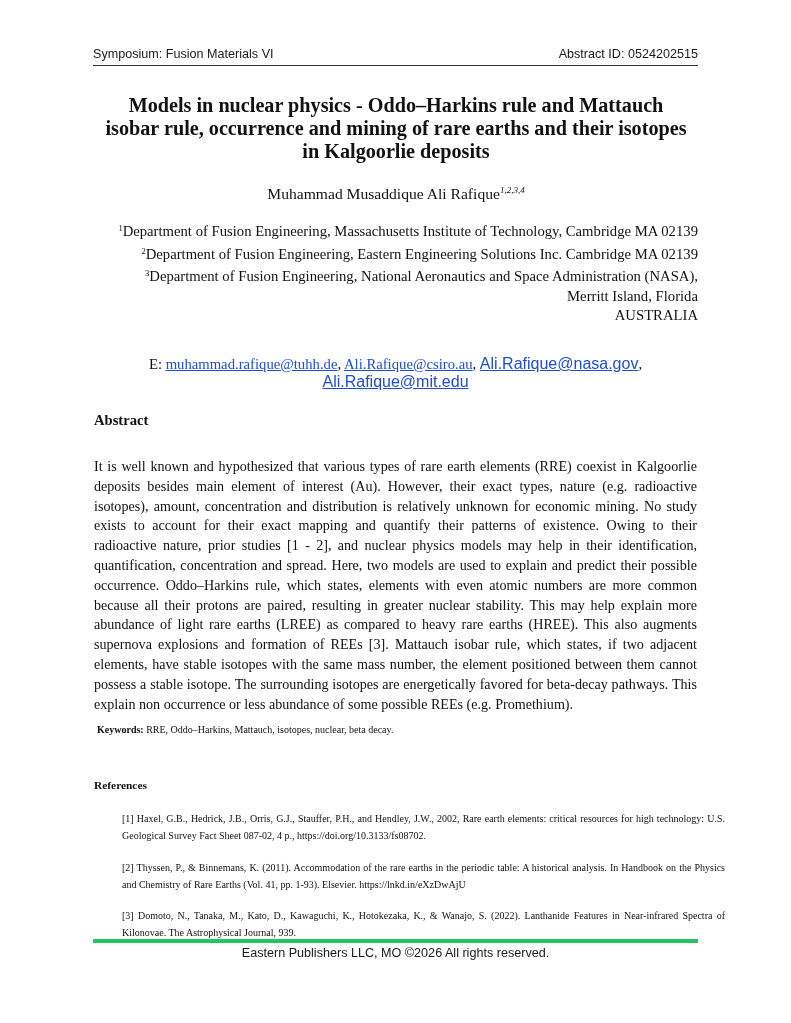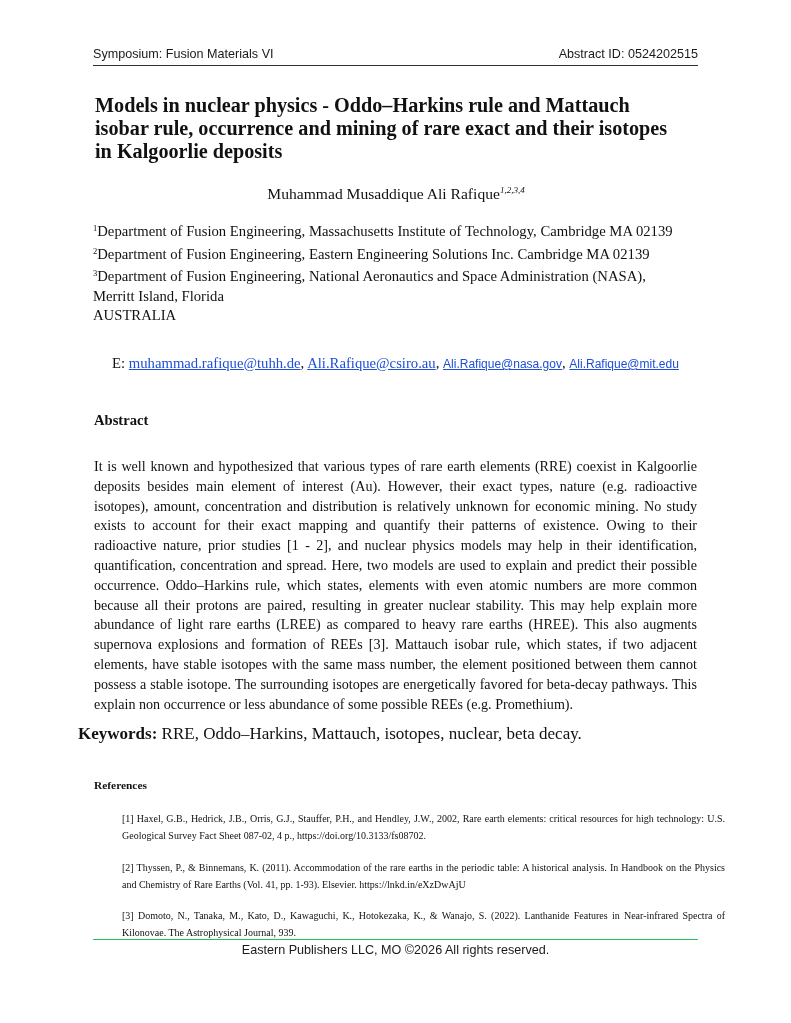--- a/index.html
+++ b/index.html
@@ -5,69 +5,69 @@
     html, body { margin: 0; padding: 0; background: #ffffff; }
     body { width: 791px; height: 1023px; position: relative; overflow: hidden; color: #111; }
     .page { position: absolute; left: 0; top: 0; width: 643px; height: 1023px; background: #fff; }
 
     .hdr { position: absolute; left: 93px; top: 45px; width: 605px; height: 20px;
            font-family: "Liberation Sans", sans-serif; font-size: 12.6px; color: #1a1a1a;
            border-bottom: 1px solid #333; }
     .hdr .l { position: absolute; left: 0; top: 2px; }
     .hdr .r { position: absolute; right: 0; top: 2px; }
 
-    .title { position: absolute; left: 95px; top: 94px; width: 602px; text-align: left;
+    .title { position: absolute; left: 95px; top: 94px; width: 602px; text-align: center;
              font-family: "Liberation Serif", serif; font-weight: bold; font-size: 20.2px; line-height: 23px; }
 
     .author { position: absolute; left: 95px; top: 185px; width: 602px; text-align: center;
               font-family: "Liberation Serif", serif; font-size: 15.6px; }
     .author sup { font-size: 9px; vertical-align: 6px; font-style: italic; }
 
-    .affils { position: absolute; left: 93px; top: 219px; width: 605px; text-align: left;
+    .affils { position: absolute; left: 93px; top: 219px; width: 605px; text-align: right;
               font-family: "Liberation Serif", serif; font-size: 14.7px; line-height: 19.5px; }
     .affils sup { font-size: 8.5px; vertical-align: 5px; }
 
     .emails { position: absolute; left: 93px; top: 355px; width: 605px; text-align: center;
               font-family: "Liberation Serif", serif; font-size: 14.7px; }
     .emails a { color: #1d4ed8; text-decoration: underline; }
-    .emails a.sm { font-family: "Liberation Sans", sans-serif; font-size: 12px; }
+    .emails a.sm { font-family: "Liberation Sans", sans-serif; font-size: 16px; }
 
     .abs-h { position: absolute; left: 94px; top: 412px; font-family: "Liberation Serif", serif;
              font-weight: bold; font-size: 14.6px; }
 
     .abs-p { position: absolute; left: 94px; top: 457px; width: 603px; text-align: justify;
              font-family: "Liberation Serif", serif; font-size: 14.1px; line-height: 19.8px; }
 
-    .kw { position: absolute; left: 78px; top: 724px; width: 603px;
-          font-family: "Liberation Serif", serif; font-size: 17px; }
+    .kw { position: absolute; left: 97px; top: 724px; width: 603px;
+          font-family: "Liberation Serif", serif; font-size: 10px; }
     .kw b { font-weight: bold; }
 
     .ref-h { position: absolute; left: 94px; top: 779px; font-family: "Liberation Serif", serif;
              font-weight: bold; font-size: 11.4px; }
 
     .refs { position: absolute; left: 94px; top: 810px; width: 603px;
             font-family: "Liberation Serif", serif; font-size: 10px; line-height: 17px; margin-left: 28px; }
     .ref { text-align: justify; margin: 0 0 14.5px 0; }
 
-    .ftr { position: absolute; left: 93px; top: 939px; width: 605px; border-top: 1px solid #22c55e;
+    .ftr { position: absolute; left: 93px; top: 939px; width: 605px; border-top: 4px solid #22c55e;
            text-align: center; font-family: "Liberation Sans", sans-serif; font-size: 12.6px; padding-top: 3px; color: #1a1a1a; }
   </style>
 </head>
 <body>
 
 <div class="page">
 
   <div class="hdr">
     <span class="l">Symposium: Fusion Materials VI</span>
     <span class="r">Abstract ID: 0524202515</span>
   </div>
 
   <div class="title">
     <div>Models in nuclear physics - Oddo–Harkins rule and Mattauch</div>
-    <div>isobar rule, occurrence and mining of rare exact and their isotopes</div>
+    <div>isobar rule, occurrence and mining of rare earths and their isotopes</div>
     <div>in Kalgoorlie deposits</div>
   </div>
 
   <div class="author">
     <span>Muhammad Musaddique Ali Rafique</span><sup>1,2,3,4</sup>
   </div>
 
   <div class="affils">
     <div><sup>1</sup><span>Department of Fusion Engineering, Massachusetts Institute of Technology, Cambridge MA 02139</span></div>
     <div><sup>2</sup><span>Department of Fusion Engineering, Eastern Engineering Solutions Inc. Cambridge MA 02139</span></div>

